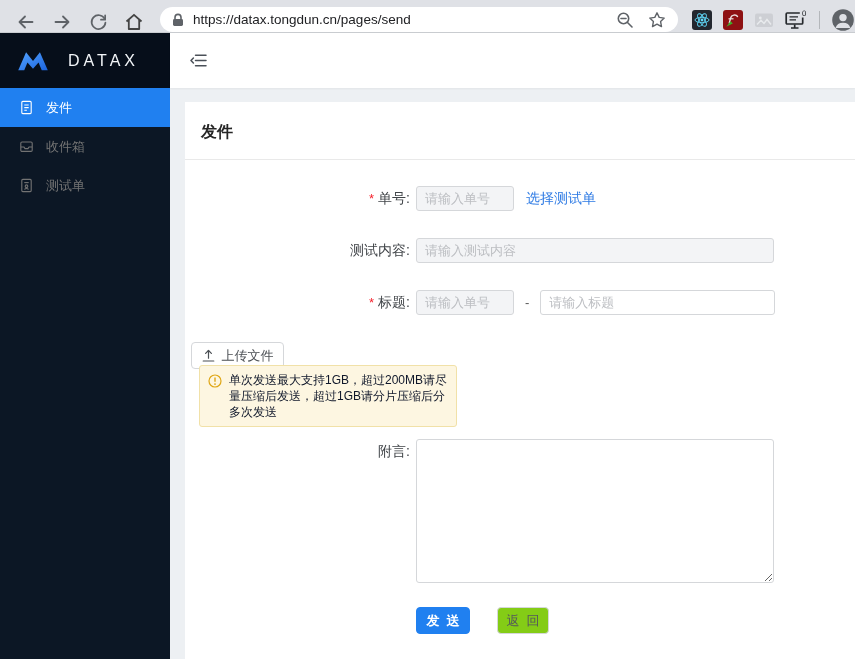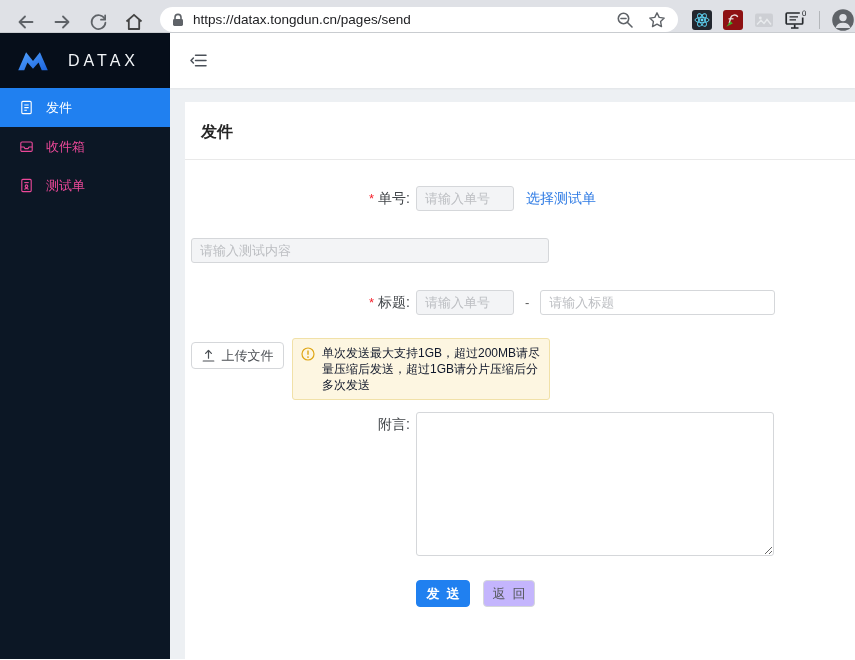--- a/index.html
+++ b/index.html
@@ -21,42 +21,42 @@
   .ext-divider { width:1px; height:18px; background:#b4b7bb; }
 
   
   .app { display:flex; height:626px; }
 
   .sidebar { width:170px; background:#0c1725; flex:none; display:flex; flex-direction:column; }
   .logo { height:55px; background:#060e1a; display:flex; align-items:center;
     padding-left:16px; gap:18px; flex:none; }
   .logo-text { color:#f2f5f8; font-size:16px; letter-spacing:4px; font-weight:400; }
   .menu-item { height:39px; display:flex; align-items:center; padding-left:19px;
-    gap:12px; color:#ec4899; font-size:13px; cursor:pointer; }
+    gap:12px; color:#737373; font-size:13px; cursor:pointer; }
   .menu-item.active { background:#2080f0; color:#ffffff; }
   .menu-item .mi-icon { display:flex; align-items:center; }
 
   .main { flex:1; display:flex; flex-direction:column; background:#edf0f3; min-width:0; }
   .topbar { height:55px; background:#fff; display:flex; align-items:center;
     padding-left:20px; flex:none; box-shadow:0 1px 2px rgba(0,0,0,0.05); }
   .fold-btn { cursor:pointer; display:flex; align-items:center; }
 
   .content { flex:1; padding:14px 0 0 15px; display:flex; min-height:0; }
   .card { flex:1; background:#fff; }
   .card-title { font-size:16px; font-weight:700; color:#262626; padding:20px 0 16px 16px; }
   .card-divider { height:1px; background:#e9e9e9; }
 
   
   .form { padding-top:26px; }
   .form-row { display:flex; align-items:flex-start; margin-bottom:27px; }
   .form-label { width:225px; flex:none; text-align:right; font-size:14px; color:#404448;
     padding-top:4px; white-space:nowrap; }
   .req { color:#f5222d; margin-right:4px; font-size:13px; }
   .form-field { margin-left:6px; display:flex; align-items:center; }
-  .form-field.top { align-items:flex-start; }
+  .form-field.top { align-items:flex-start;flex-direction:column; }
 
   .input { height:25px; border:1px solid #d5d7da; border-radius:3px; padding:0 8px;
     font-size:13px; color:#333; background:#fff; outline:none; font-family:inherit; }
   .input::placeholder { color:#bcbec2; }
   .input.gray { background:#f3f4f6; }
   .input.small { width:98px; }
   .input.wide  { width:358px; }
   .input.half  { width:235px; }
   .dash { margin:0 11px; color:#595959; font-size:13px; }
 
@@ -73,21 +73,21 @@
 
   .textarea { width:358px; height:144px; border:1px solid #d5d7da; border-radius:3px;
     padding:6px 8px; font-size:13px; color:#333; font-family:inherit; outline:none;
     resize:both; background:#fff; }
 
   .btn-row { display:flex; gap:13px; padding-left:231px; margin-bottom:0; }
   .btn { height:27px; border-radius:4px; font-size:13px; cursor:pointer;
     display:flex; align-items:center; justify-content:center; font-family:inherit; }
   .btn .btn-label { letter-spacing:7px; margin-right:-7px; }
   .btn-primary { width:54px; background:#2080f0; border:1px solid #2080f0; color:#fff;font-weight:bold; }
-  .btn-plain { width:52px; background:#c4b5fd; border:1px solid #d5d7da; color:#55585c; }
+  .btn-plain { width:52px; background:#84cc16; border:1px solid #d5d7da; color:#55585c;margin-left:14px; }
 </style>
 </head>
 <body>
 
 <div class="browser-bar">
   <div class="nav-btn">
     <svg width="20" height="20" viewBox="0 0 20 20" fill="none" stroke="#5f6368" stroke-width="1.8" stroke-linecap="round" stroke-linejoin="round">
         <path d="M16.5 10 H4"></path>
         <path d="M9 4.5 L3.5 10 L9 15.5"></path>
       </svg>
@@ -255,20 +255,23 @@
             <div class="form-label">
               <span class="req">*</span><span>单号:</span>
             </div>
             <div class="form-field">
               <input class="input small gray" type="text" placeholder="请输入单号" style="">
               <a class="link">选择测试单</a>
             </div>
           </div>
 
           <div class="form-row">
+            <div class="form-label">
+              <span>测试内容:</span>
+            </div>
             <div class="form-field">
               <input class="input wide gray" type="text" placeholder="请输入测试内容" style="">
             </div>
           </div>
 
           <div class="form-row">
             <div class="form-label">
               <span class="req">*</span><span>标题:</span>
             </div>
             <div class="form-field">

